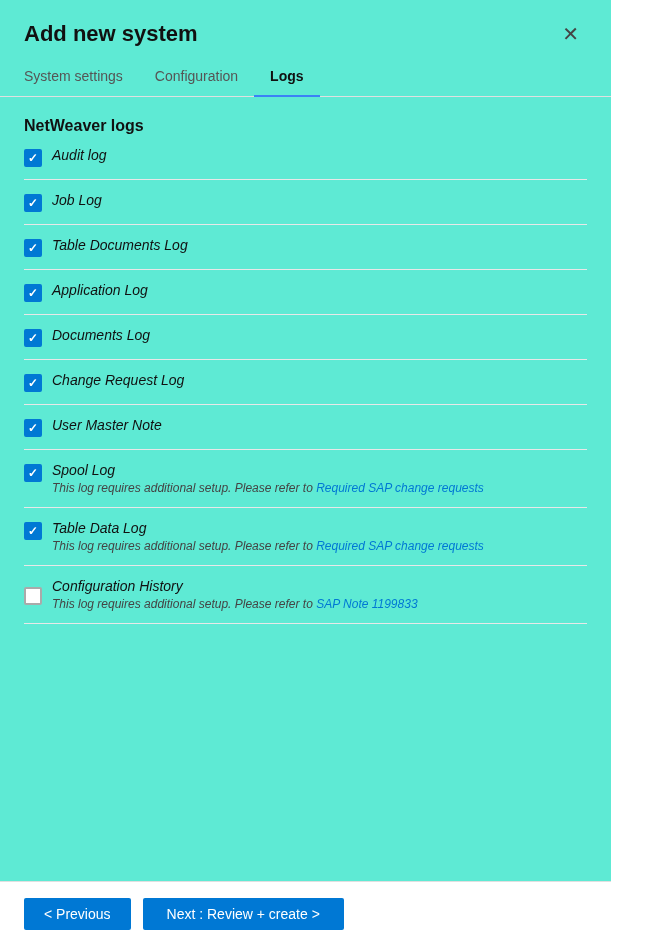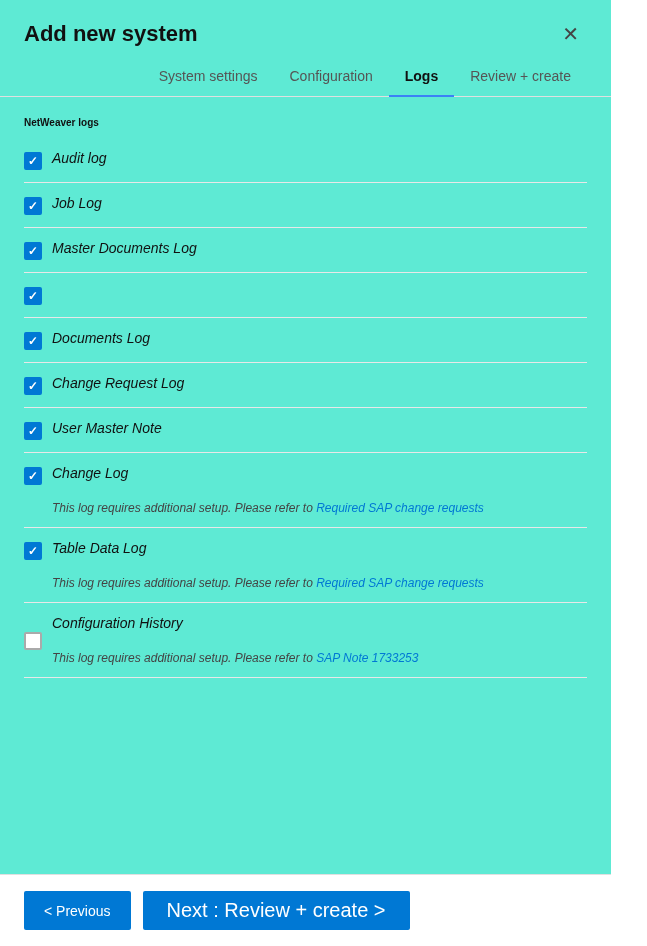--- a/index.html
+++ b/index.html
@@ -37,21 +37,20 @@
       color: #444;
       padding: 4px 8px;
       line-height: 1;
     }
 
     .tabs {
       display: flex;
       gap: 0;
       padding: 0 24px;
       border-bottom: 1px solid #e0e0e0;
-      justify-content: flex-end;
     }
     .tab {
       padding: 10px 16px;
       font-size: 14px;
       color: #555;
       cursor: pointer;
       border-bottom: 3px solid transparent;
       margin-bottom: -1px;
       white-space: nowrap;
     }
@@ -62,24 +61,23 @@
       border-bottom: 2px solid #3b82f6;
     }
 
     .content {
       flex: 1;
       padding: 20px 24px;
       overflow-y: auto;
     }
 
     .section-title {
-      font-size: 10px;
+      font-size: 16px;
       font-weight: 700;
       color: #111;
-      margin-bottom: 10px;
     }
 
     .log-item {
       display: flex;
       align-items: flex-start;
       padding: 12px 0;
       border-bottom: 1px solid #e8e8e8;
       gap: 10px;
     }
     .log-item:last-child { border-bottom: 1px solid #e8e8e8; align-items: center; }
@@ -117,21 +115,21 @@
       font-style: italic;
     }
     .log-label {
       font-size: 14px;
       color: #111;
       display: block;
     }
     .log-desc {
       font-size: 12px;
       color: #444;
-      margin-top: 20px;
+      margin-top: 3px;
       display: block;
     }
     .log-link {
       color: #0078d4;
       text-decoration: none;
       font-size: 12px;
     }
 
     .footer {
       border-top: 1px solid #e0e0e0;
@@ -147,21 +145,21 @@
       padding: 8px 20px;
       font-size: 14px;
       cursor: pointer;
       border-radius: 2px;
     }
     .btn-next {
       background: #0078d4;
       color: #fff;
       border: none;
       padding: 8px 24px;
-      font-size: 20px;
+      font-size: 14px;
       cursor: pointer;
       border-radius: 2px;
     }
   </style>
 </head>
 <body>
 
 <div class="dialog">
 
   <div class="dialog-header">
@@ -172,23 +170,20 @@
   <div class="tabs">
     <div class="tab">
       <span>System settings</span>
     </div>
     <div class="tab">
       <span>Configuration</span>
     </div>
     <div class="tab active">
       <span>Logs</span>
     </div>
-    <div class="tab">
-      <span>Review + create</span>
-    </div>
   </div>
 
   <div class="content">
     <div class="section-title">NetWeaver logs</div>
 
     <div id="logs-list">
         <div class="log-item">
           <div class="checkbox-wrap">
             <div class="checkbox">
               <span class="checkbox-check">✓</span>
@@ -208,28 +203,31 @@
             <span class="log-label">Job Log</span>
           </div>
         </div>
         <div class="log-item">
           <div class="checkbox-wrap">
             <div class="checkbox">
               <span class="checkbox-check">✓</span>
             </div>
           </div>
           <div class="log-text-wrap">
-            <span class="log-label">Master Documents Log</span>
-          </div>
-        </div>
-        <div class="log-item">
-          <div class="checkbox-wrap">
-            <div class="checkbox">
-              <span class="checkbox-check">✓</span>
-            </div>
+            <span class="log-label">Table Documents Log</span>
+          </div>
+        </div>
+        <div class="log-item">
+          <div class="checkbox-wrap">
+            <div class="checkbox">
+              <span class="checkbox-check">✓</span>
+            </div>
+          </div>
+          <div class="log-text-wrap">
+            <span class="log-label">Application Log</span>
           </div>
         </div>
         <div class="log-item">
           <div class="checkbox-wrap">
             <div class="checkbox">
               <span class="checkbox-check">✓</span>
             </div>
           </div>
           <div class="log-text-wrap">
             <span class="log-label">Documents Log</span>
@@ -255,42 +253,42 @@
             <span class="log-label">User Master Note</span>
           </div>
         </div>
         <div class="log-item">
           <div class="checkbox-wrap">
             <div class="checkbox">
               <span class="checkbox-check">✓</span>
             </div>
           </div>
           <div class="log-text-wrap">
-            <span class="log-label">Change Log</span>
+            <span class="log-label">Spool Log</span>
             <span class="log-desc">This log requires additional setup. Please refer to <a class="log-link" href="#">Required SAP change requests</a></span>
           </div>
         </div>
         <div class="log-item">
           <div class="checkbox-wrap">
             <div class="checkbox">
               <span class="checkbox-check">✓</span>
             </div>
           </div>
           <div class="log-text-wrap">
             <span class="log-label">Table Data Log</span>
             <span class="log-desc">This log requires additional setup. Please refer to <a class="log-link" href="#">Required SAP change requests</a></span>
           </div>
         </div>
         <div class="log-item">
           <div class="checkbox-wrap">
             <div class="checkbox unchecked"></div>
           </div>
           <div class="log-text-wrap">
             <span class="log-label">Configuration History</span>
-            <span class="log-desc">This log requires additional setup. Please refer to <a class="log-link" href="#">SAP Note 1733253</a></span>
+            <span class="log-desc">This log requires additional setup. Please refer to <a class="log-link" href="#">SAP Note 1199833</a></span>
           </div>
         </div>
       </div>
   </div>
 
   <div class="footer">
     <button class="btn-prev">&lt; Previous</button>
     <button class="btn-next">Next : Review + create &gt;</button>
   </div>
 

